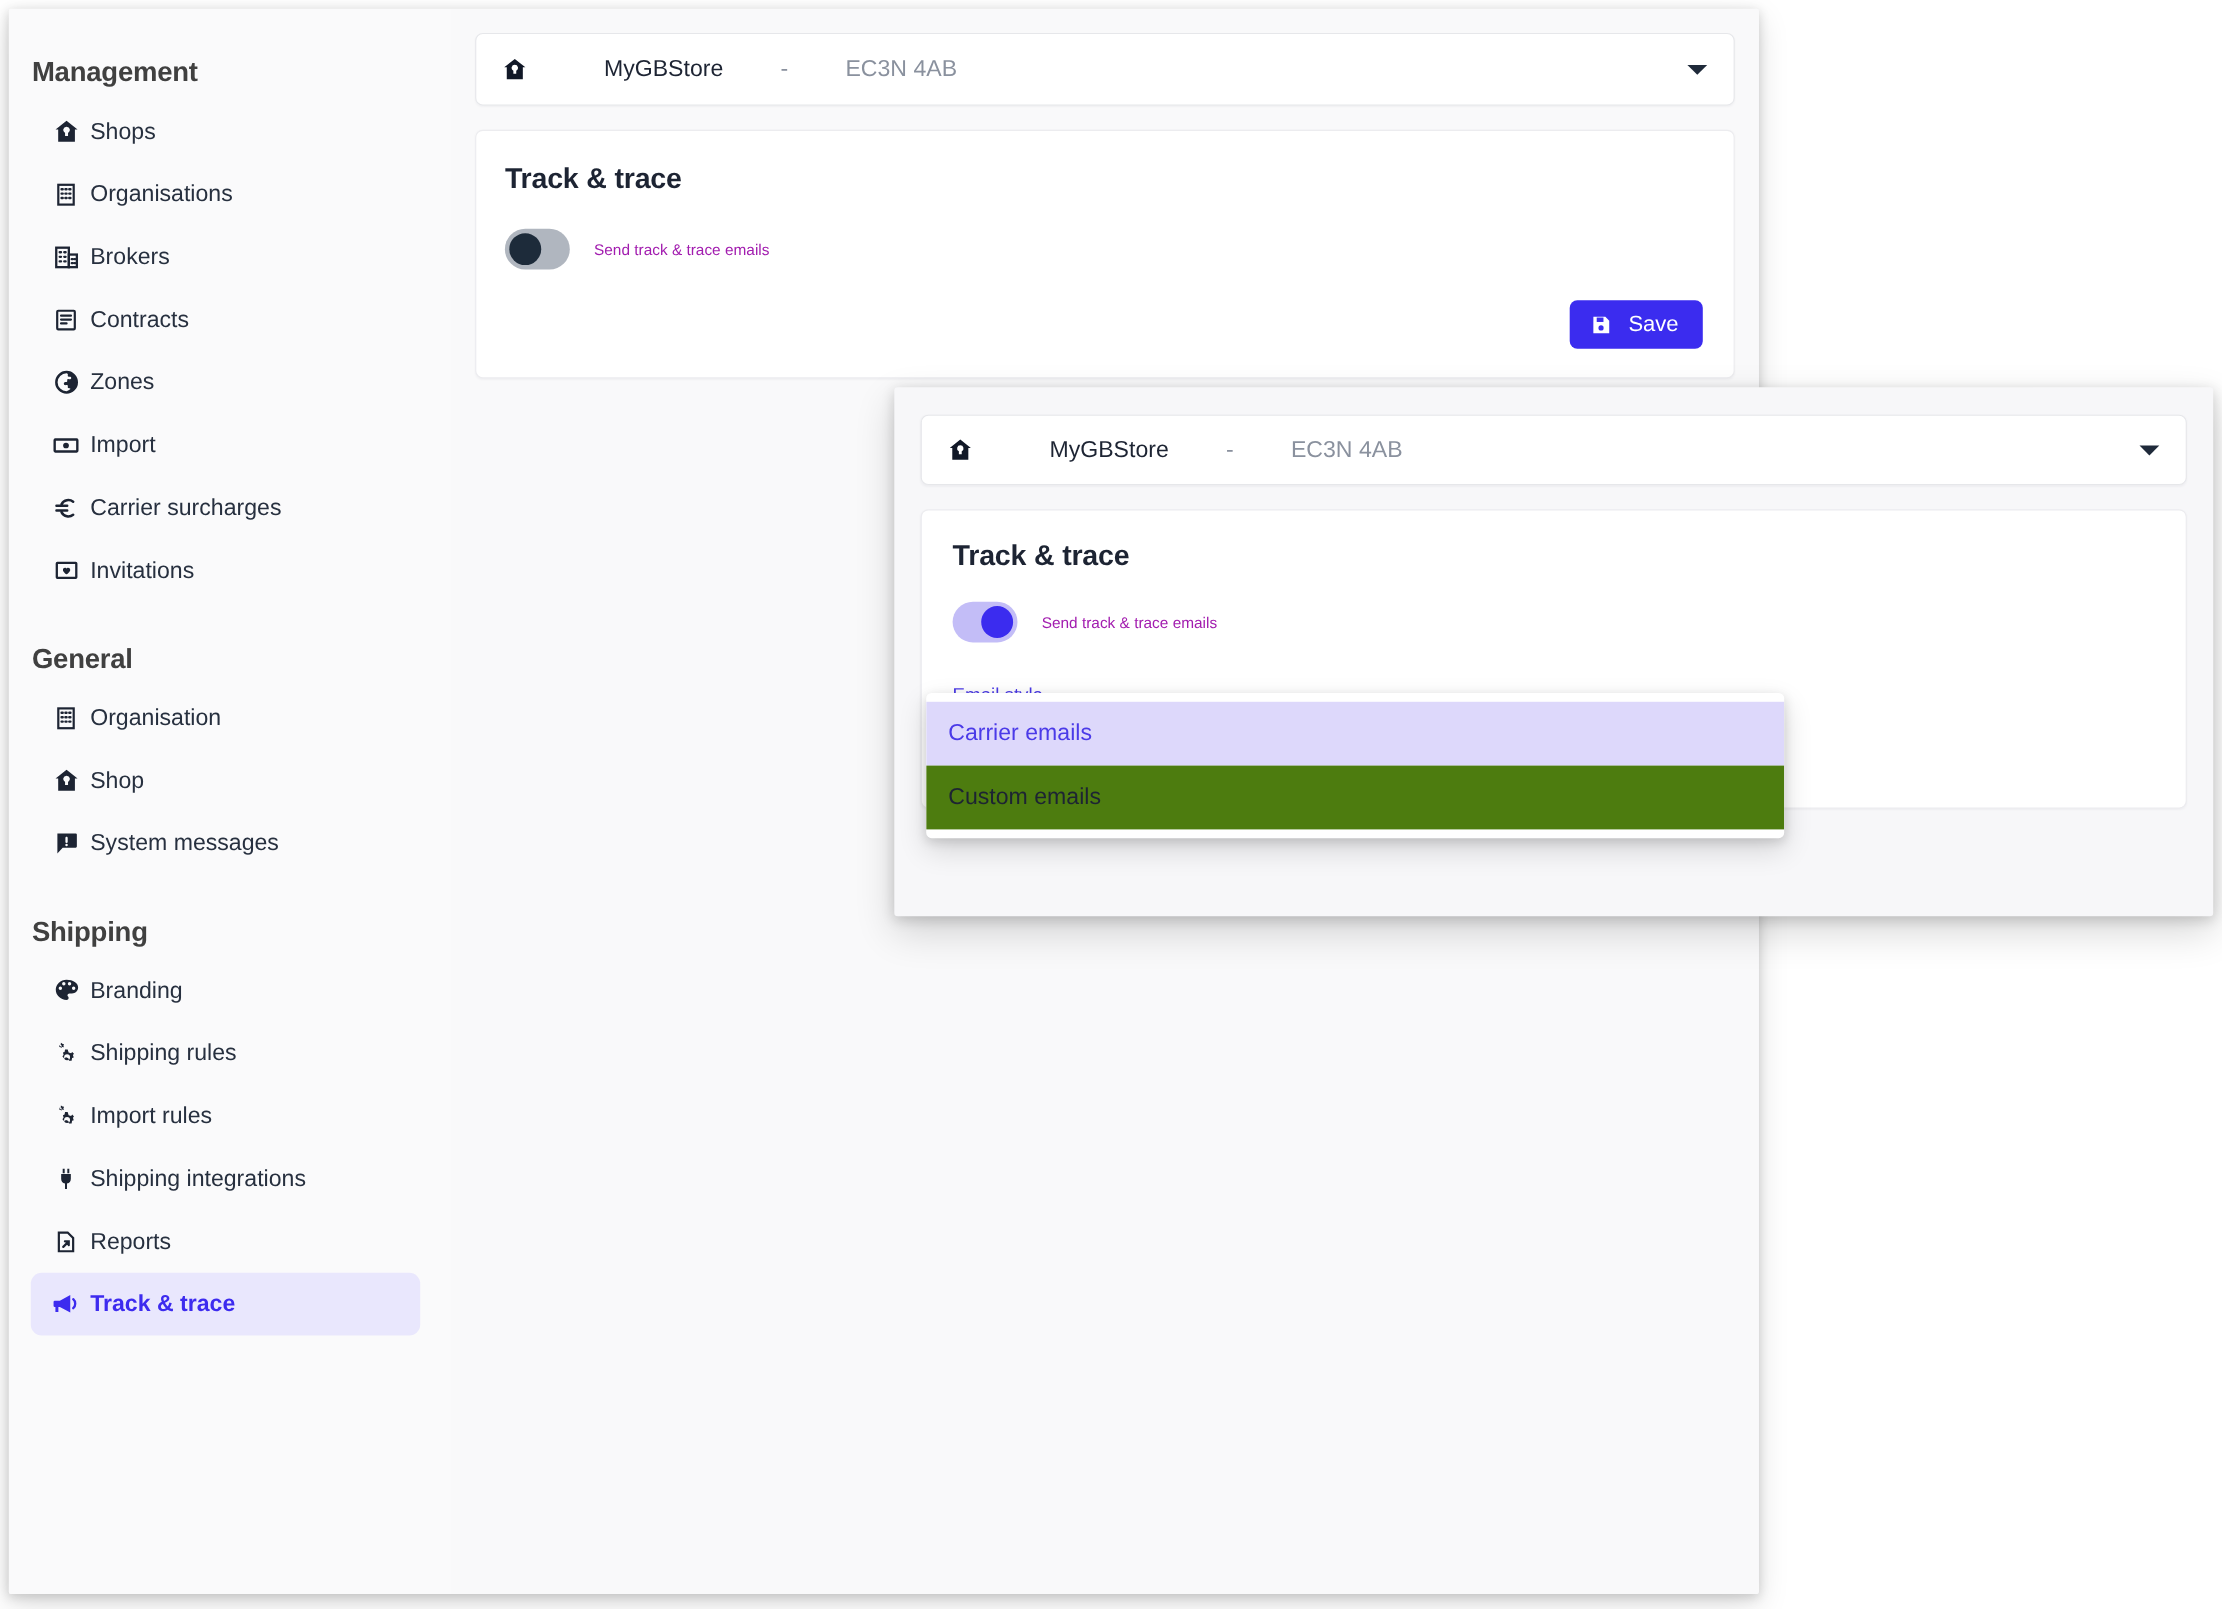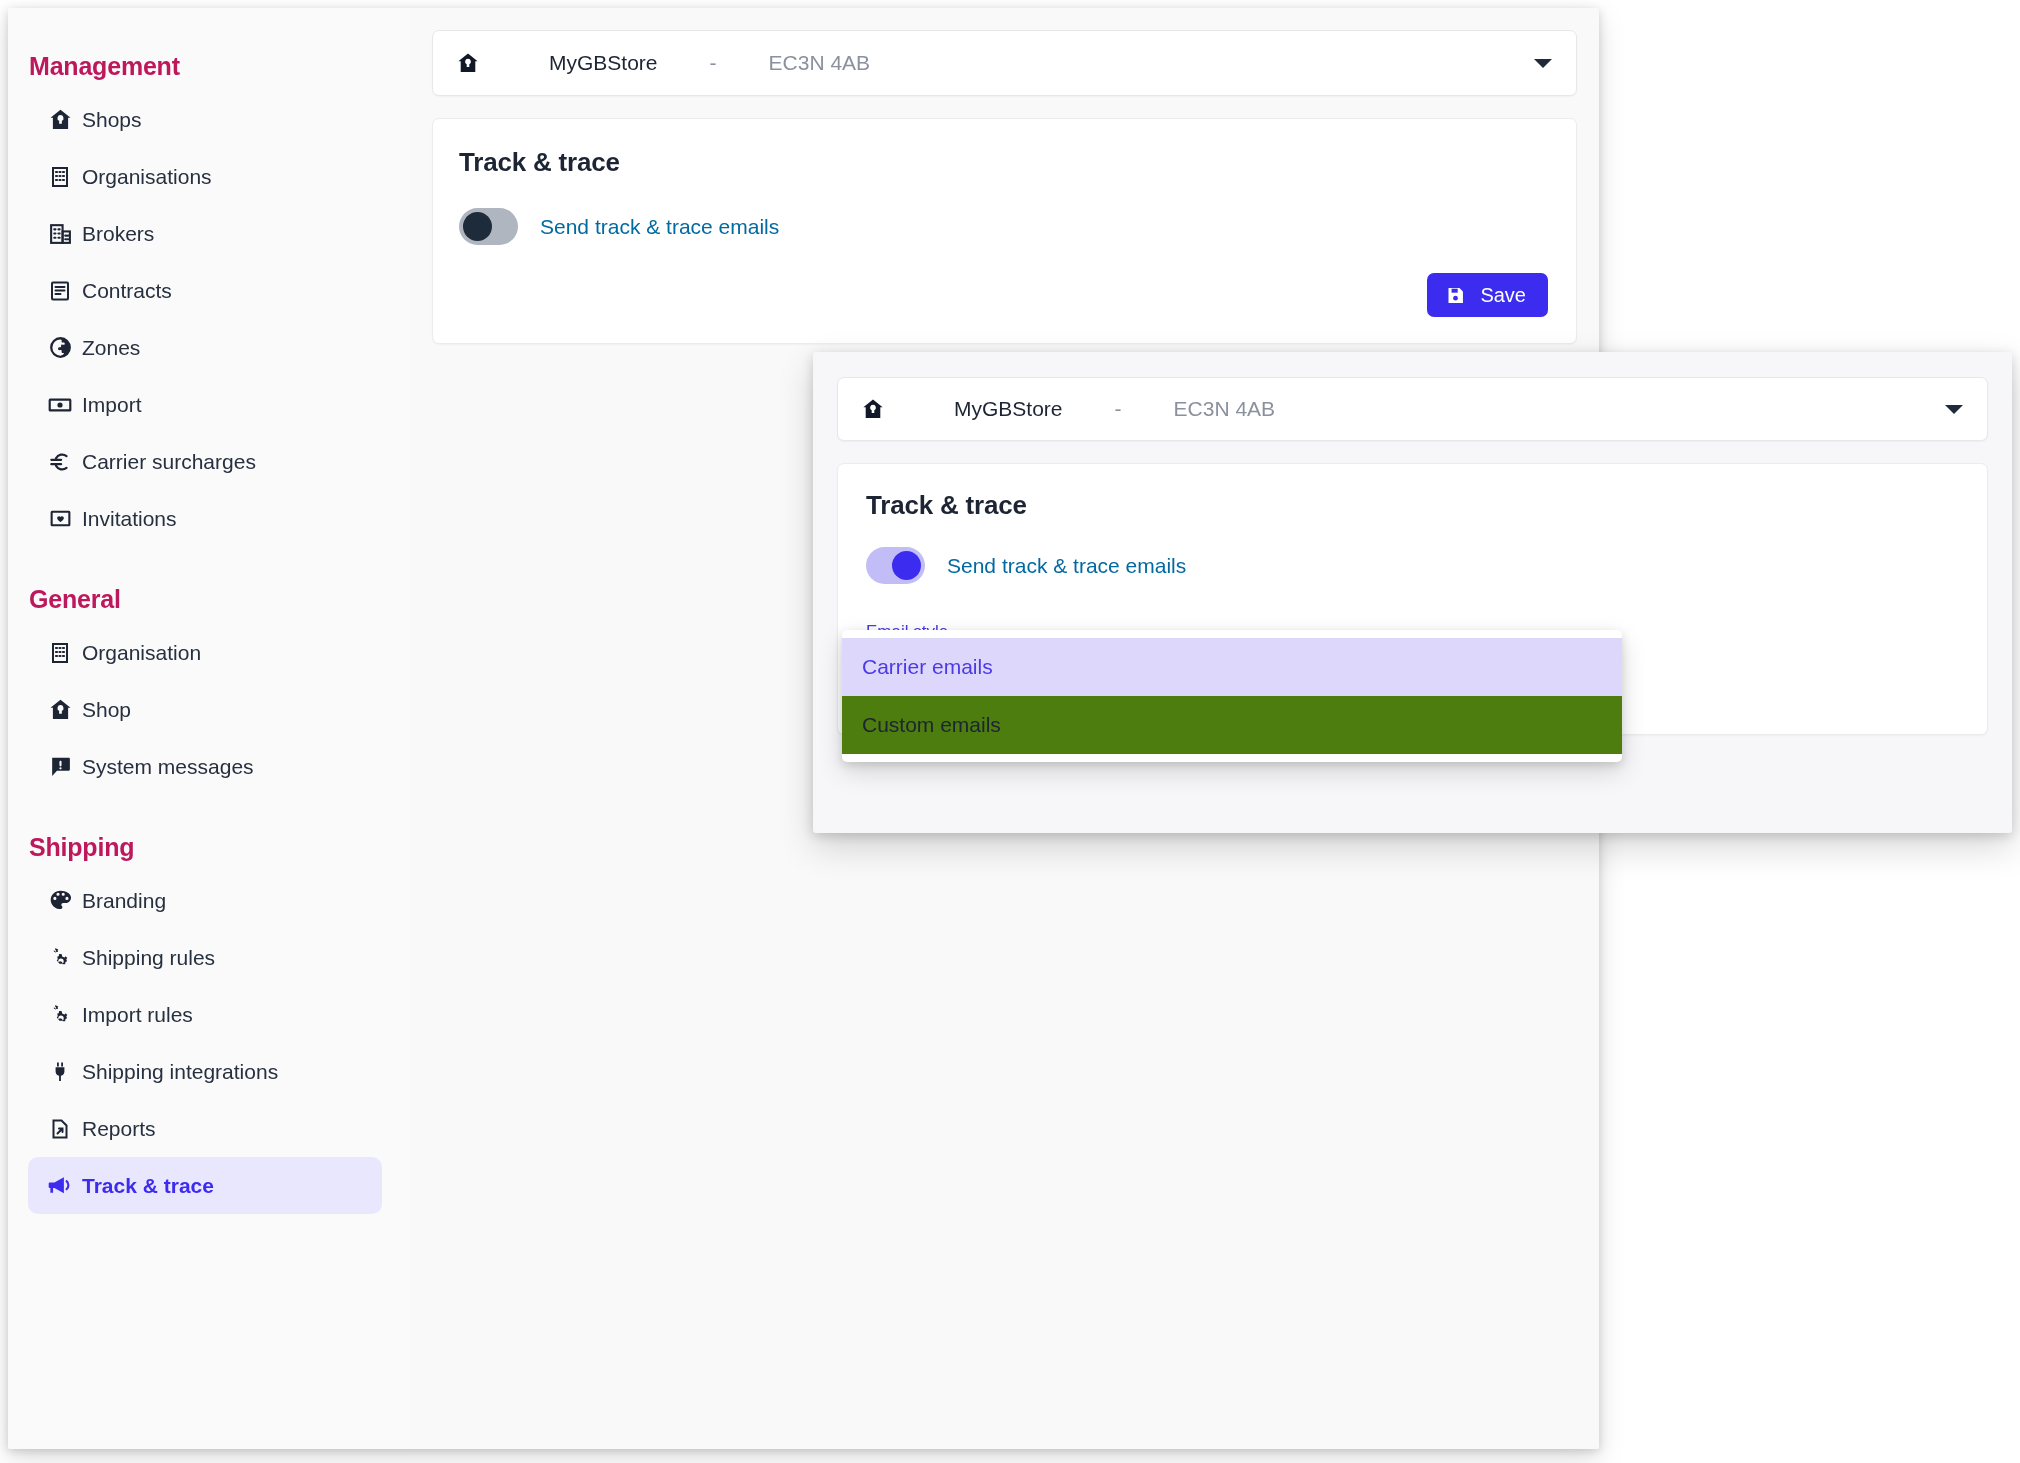--- a/index.html
+++ b/index.html
@@ -39,21 +39,21 @@
     padding: 0 0 0 0;
     box-sizing: border-box;
     position: relative;
   }
   .sidebar-inner {
     padding: 44px 28px 20px 20px;
   }
   .nav-section-title {
     font-size: 25px;
     font-weight: bold;
-    color: #be185d;
+    color: #404040;
     letter-spacing: -0.2px;
     margin: 0 0 10px 0;
     padding-left: 1px;
   }
   .nav-section-title.spaced { margin-top: 38px; }
 
   .nav-item {
     display: flex;
     align-items: center;
     gap: 8px;
@@ -161,22 +161,22 @@
   .toggle.on  { background: #c3bdf7; }
   .toggle .knob {
     position: absolute;
     top: 4px;
     width: 29px; height: 29px;
     border-radius: 50%;
   }
   .toggle.off .knob { left: 4px;  background: #1d2b3a; }
   .toggle.on  .knob { right: 4px; background: #3b2cef; }
   .toggle-label {
-    font-size: 21px;
-    color: #0369a1;
+    font-size: 14px;
+    color: #a21caf;
   }
 
   .card-actions {
     display: flex;
     justify-content: flex-end;
     margin-top: 28px;
   }
   .btn-save {
     background: #3b2cef;
     color: #ffffff;

